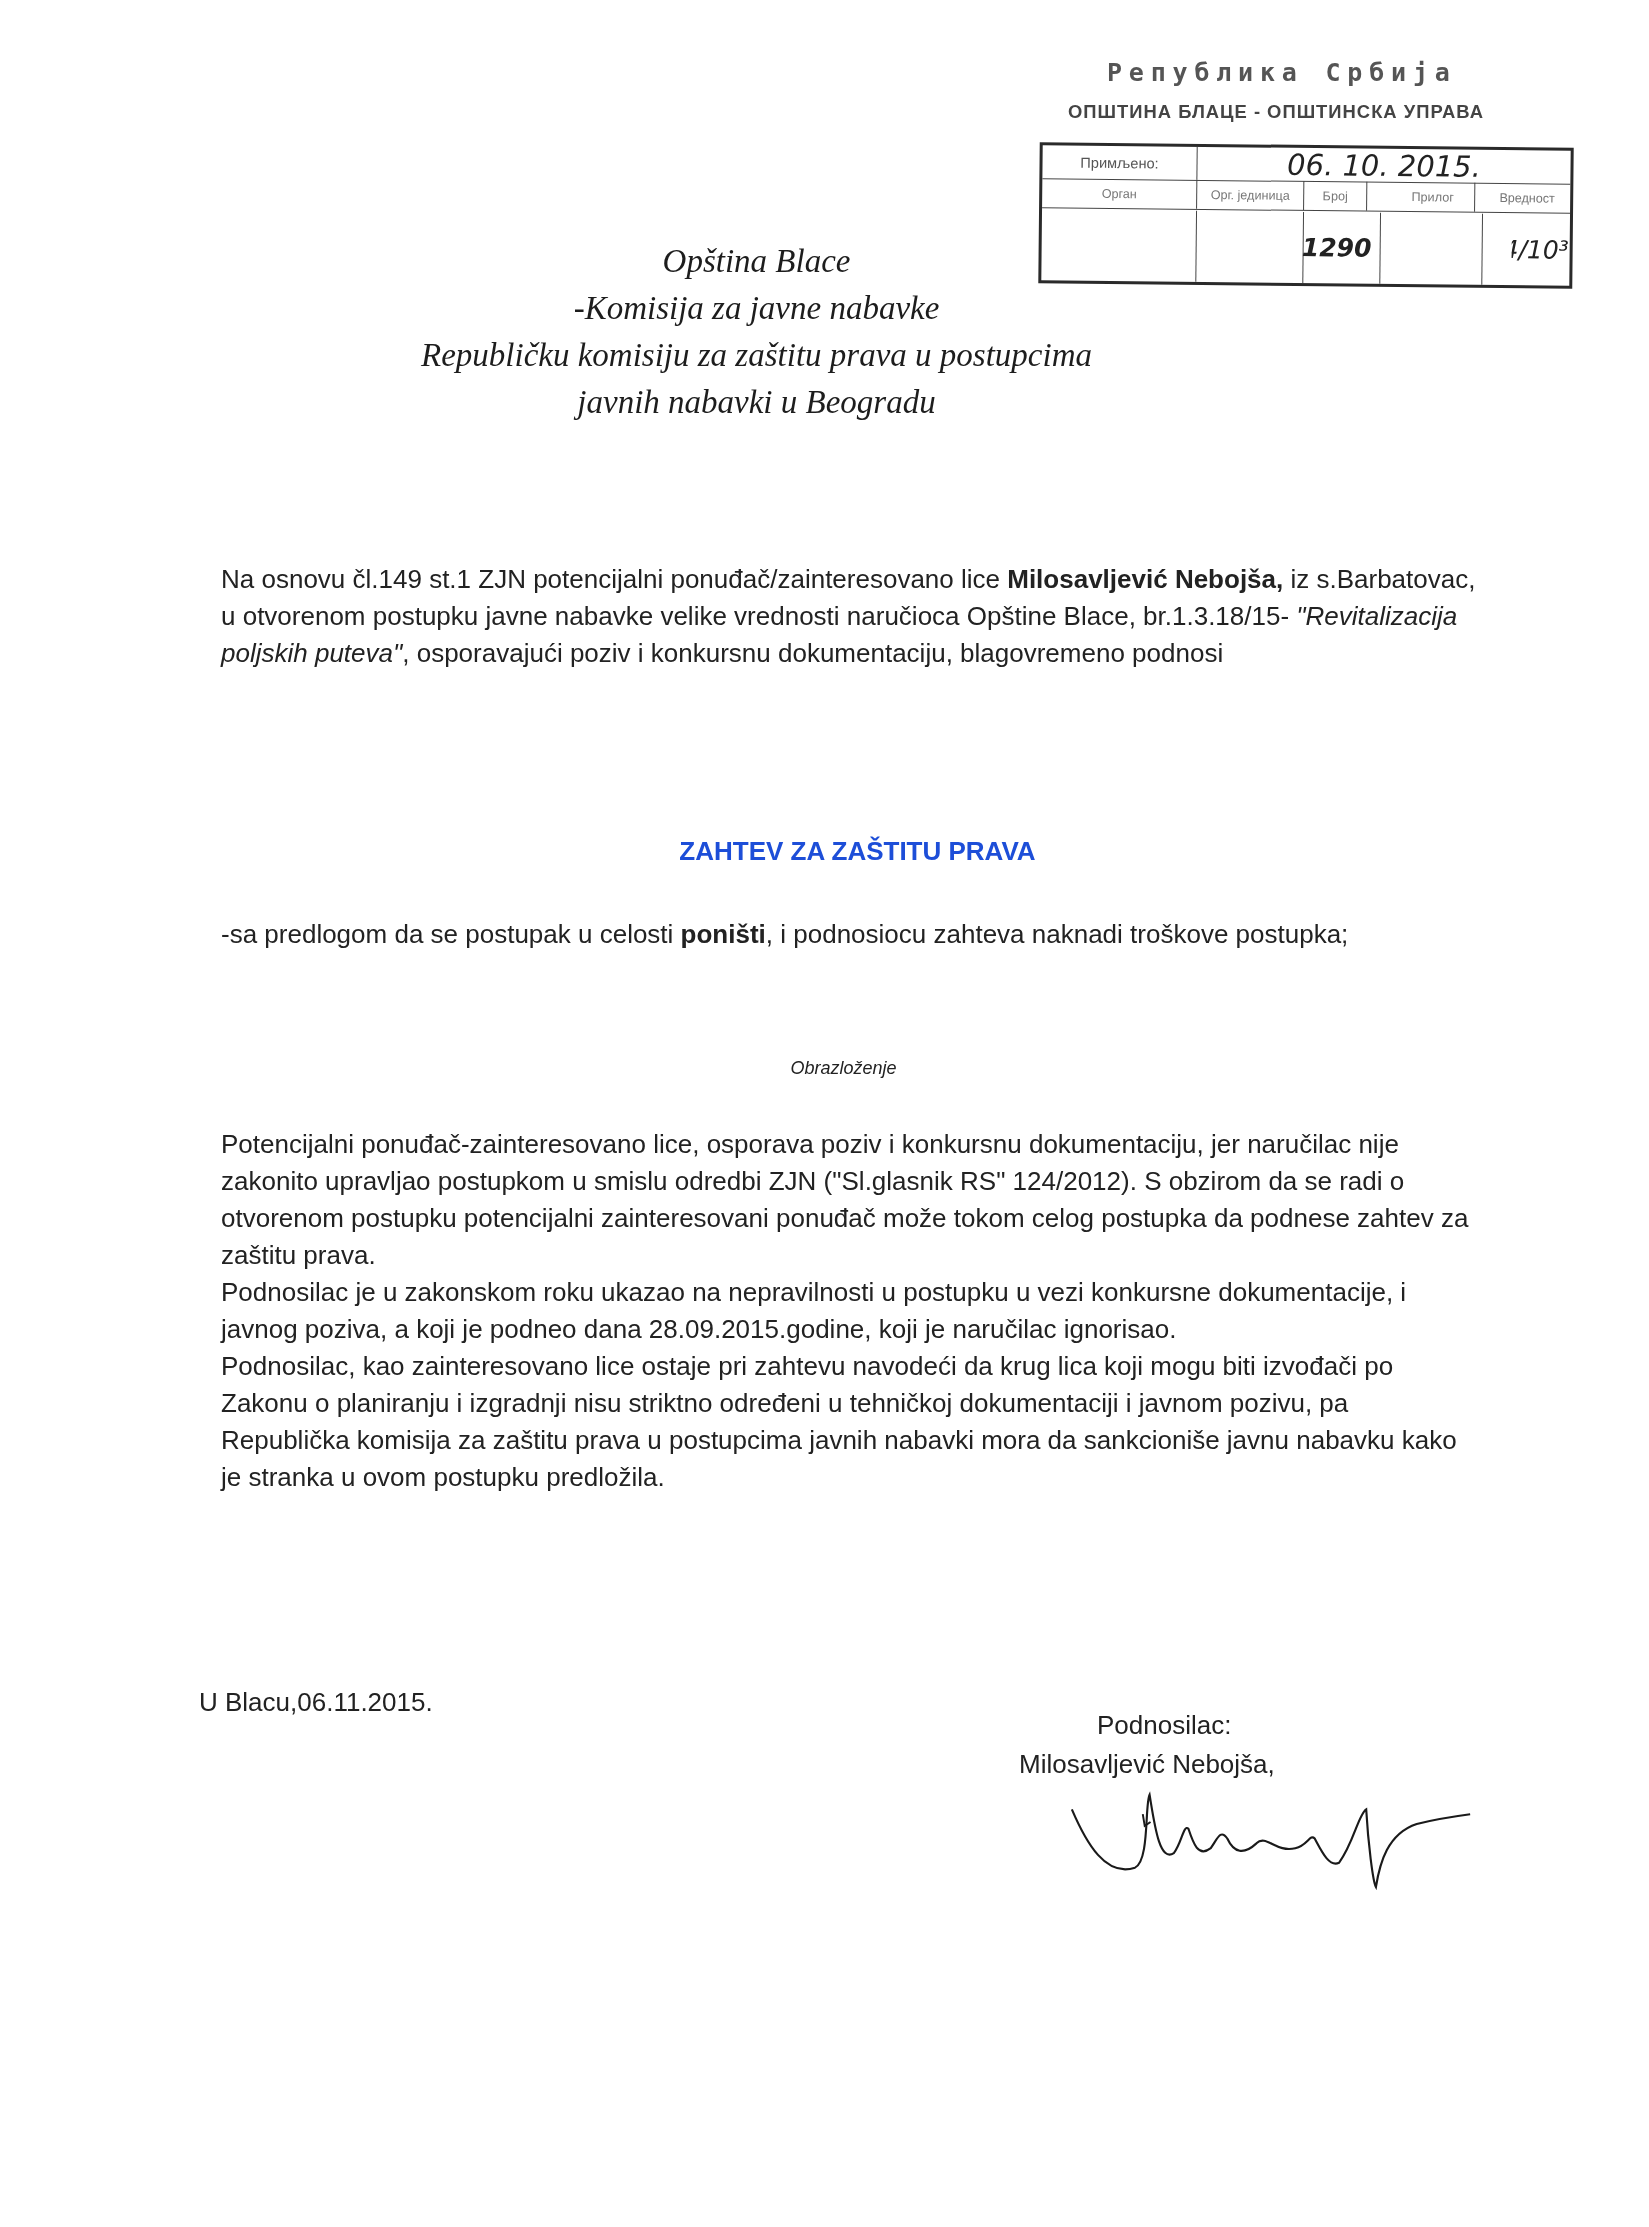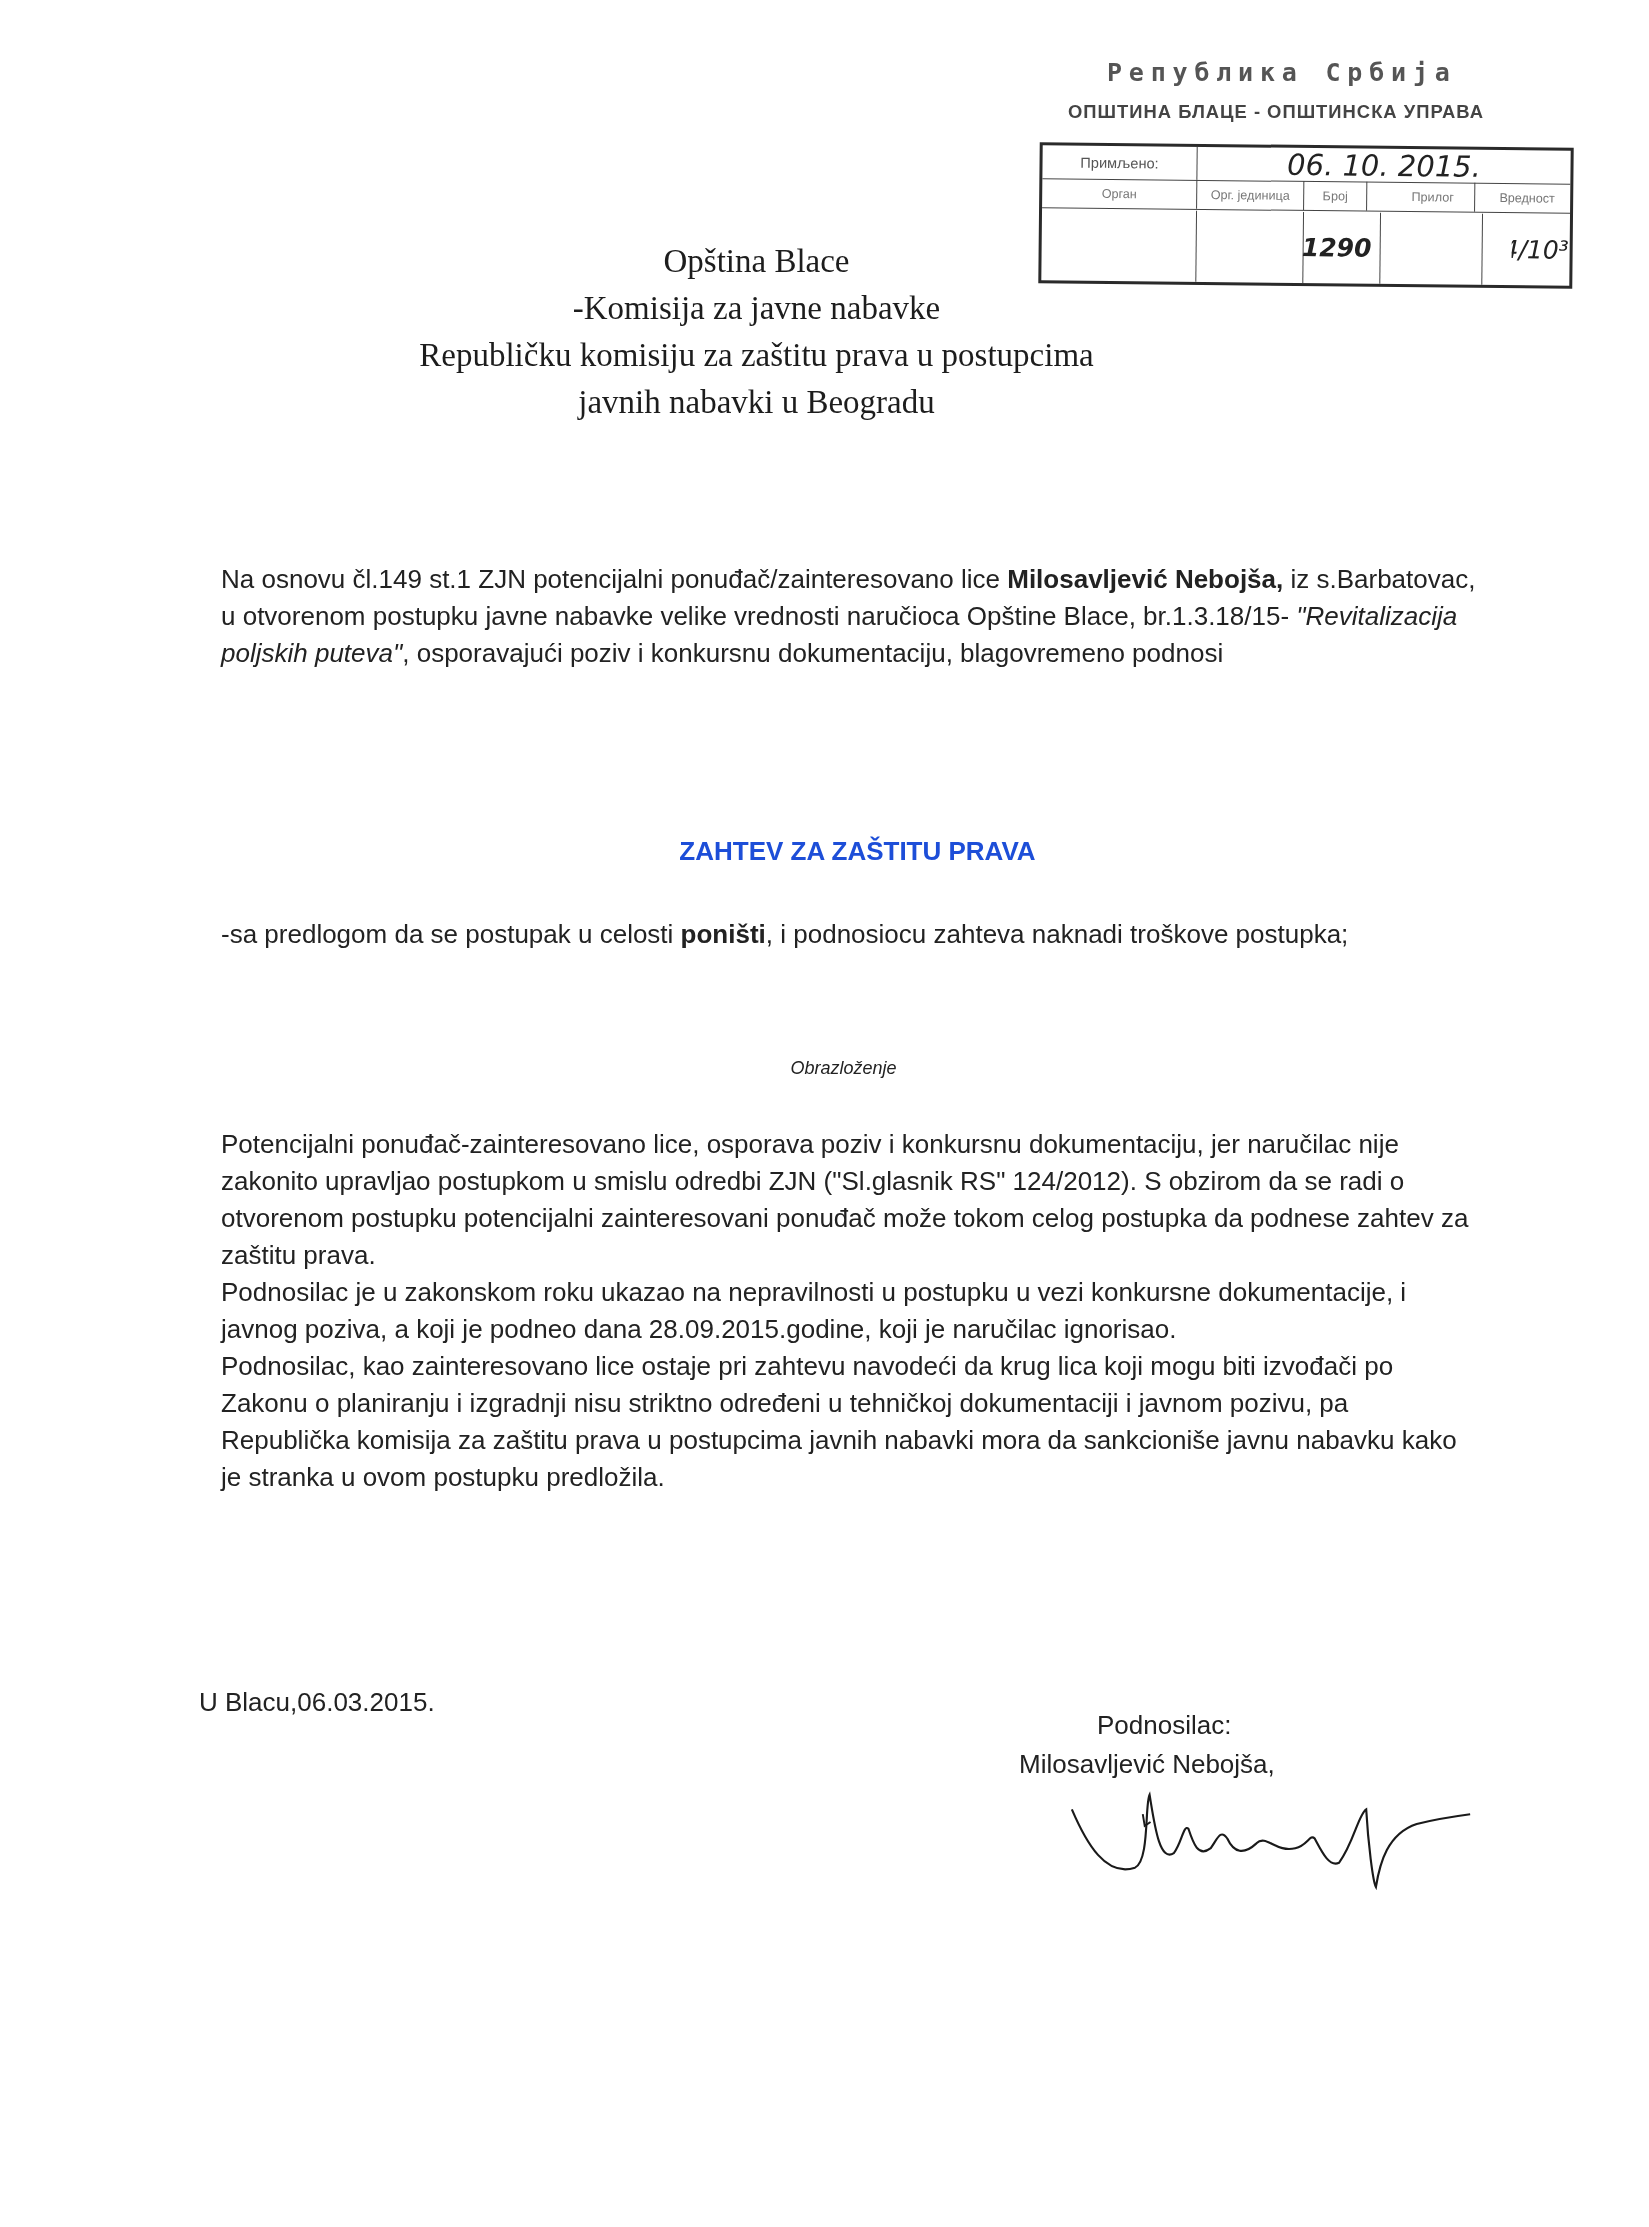--- a/index.html
+++ b/index.html
@@ -19,21 +19,21 @@
     .st-row.r1 { top: 0; height: 33px; }
     .st-row.r2 { top: 33px; height: 29px; }
     .st-cell { position: absolute; top: 0; bottom: 0; border-right: 1.9px solid #444; box-sizing: border-box;
                font-size: 12.6px; color: #777; display: flex; align-items: center; justify-content: center; overflow: hidden; white-space: nowrap; }
     .st-cell.hw { font-family: "DejaVu Sans", sans-serif; font-style: italic; color: #222; font-size: 29px; }
     .r3 { position: absolute; top: 64px; left: 0; right: 0; bottom: 0; }
 
     
     .header { position: absolute; left: 320px; top: 238px; width: 873px; text-align: center;
               font-family: "Liberation Serif", serif; font-size: 33px; line-height: 47px; color: #1d1d1d; }
-    .header div { white-space: nowrap; }
+    .header div { white-space: nowrap; font-style: italic; }
 
     
     .text { position: absolute; left: 221px; width: 1261px; font-family: "Liberation Sans", sans-serif;
             font-size: 26px; line-height: 37px; color: #222; }
     .text p { margin: 0; }
     .intro { top: 561px; }
     .title { position: absolute; left: 227px; width: 1261px; top: 836px; text-align: center;
              font-family: "Liberation Sans", sans-serif; font-weight: bold; font-size: 26px; color: #1d4ed8; }
     .proposal { top: 916px; }
     .subtitle { position: absolute; left: 213px; width: 1261px; top: 1058px; text-align: center;
@@ -94,21 +94,21 @@
   </div>
 
   <div class="subtitle">Obrazloženje</div>
 
   <div class="text reason">
     <p>Potencijalni ponuđač-zainteresovano lice, osporava poziv i konkursnu dokumentaciju, jer naručilac nije zakonito upravljao postupkom u smislu odredbi ZJN ("Sl.glasnik RS" 124/2012). S obzirom da se radi o otvorenom postupku potencijalni zainteresovani ponuđač može tokom celog postupka da podnese zahtev za zaštitu prava.</p>
     <p>Podnosilac je u zakonskom roku ukazao na nepravilnosti u postupku u vezi konkursne dokumentacije, i javnog poziva, a koji je podneo dana 28.09.2015.godine, koji je naručilac ignorisao.</p>
     <p>Podnosilac, kao zainteresovano lice ostaje pri zahtevu navodeći da krug lica koji mogu biti izvođači po Zakonu o planiranju i izgradnji nisu striktno određeni u tehničkoj dokumentaciji i javnom pozivu, pa Republička komisija za zaštitu prava u postupcima javnih nabavki mora da sankcioniše javnu nabavku kako je stranka u ovom postupku predložila.</p>
   </div>
 
-  <div class="place-date">U Blacu,06.03.2015.</div>
+  <div class="place-date">U Blacu,06.11.2015.</div>
 
   <div class="submitter">
     <div class="lbl">Podnosilac:</div>
     <div>Milosavljević Nebojša,</div>
   </div>
 
   <svg class="signature" viewBox="0 0 420 110">
     <path d="M5 25 C 20 60, 40 95, 70 85 C 85 78, 80 20, 85 10 C 90 40, 95 80, 110 70 C 118 60, 120 40, 125 45 C 130 60, 135 75, 148 65 C 155 55, 158 45, 165 55 C 172 70, 182 72, 195 60 C 205 50, 215 70, 235 65 C 248 62, 250 50, 255 55 C 262 68, 270 85, 280 80 C 295 60, 300 30, 308 25 C 310 60, 315 100, 318 105 C 322 80, 330 50, 360 40 C 380 35, 400 32, 415 30" fill="none" stroke="#1a1a1a" stroke-width="2.2"></path>
     <path d="M78 30 L 80 42 L 86 38" fill="none" stroke="#1a1a1a" stroke-width="2"></path>
   </svg>

